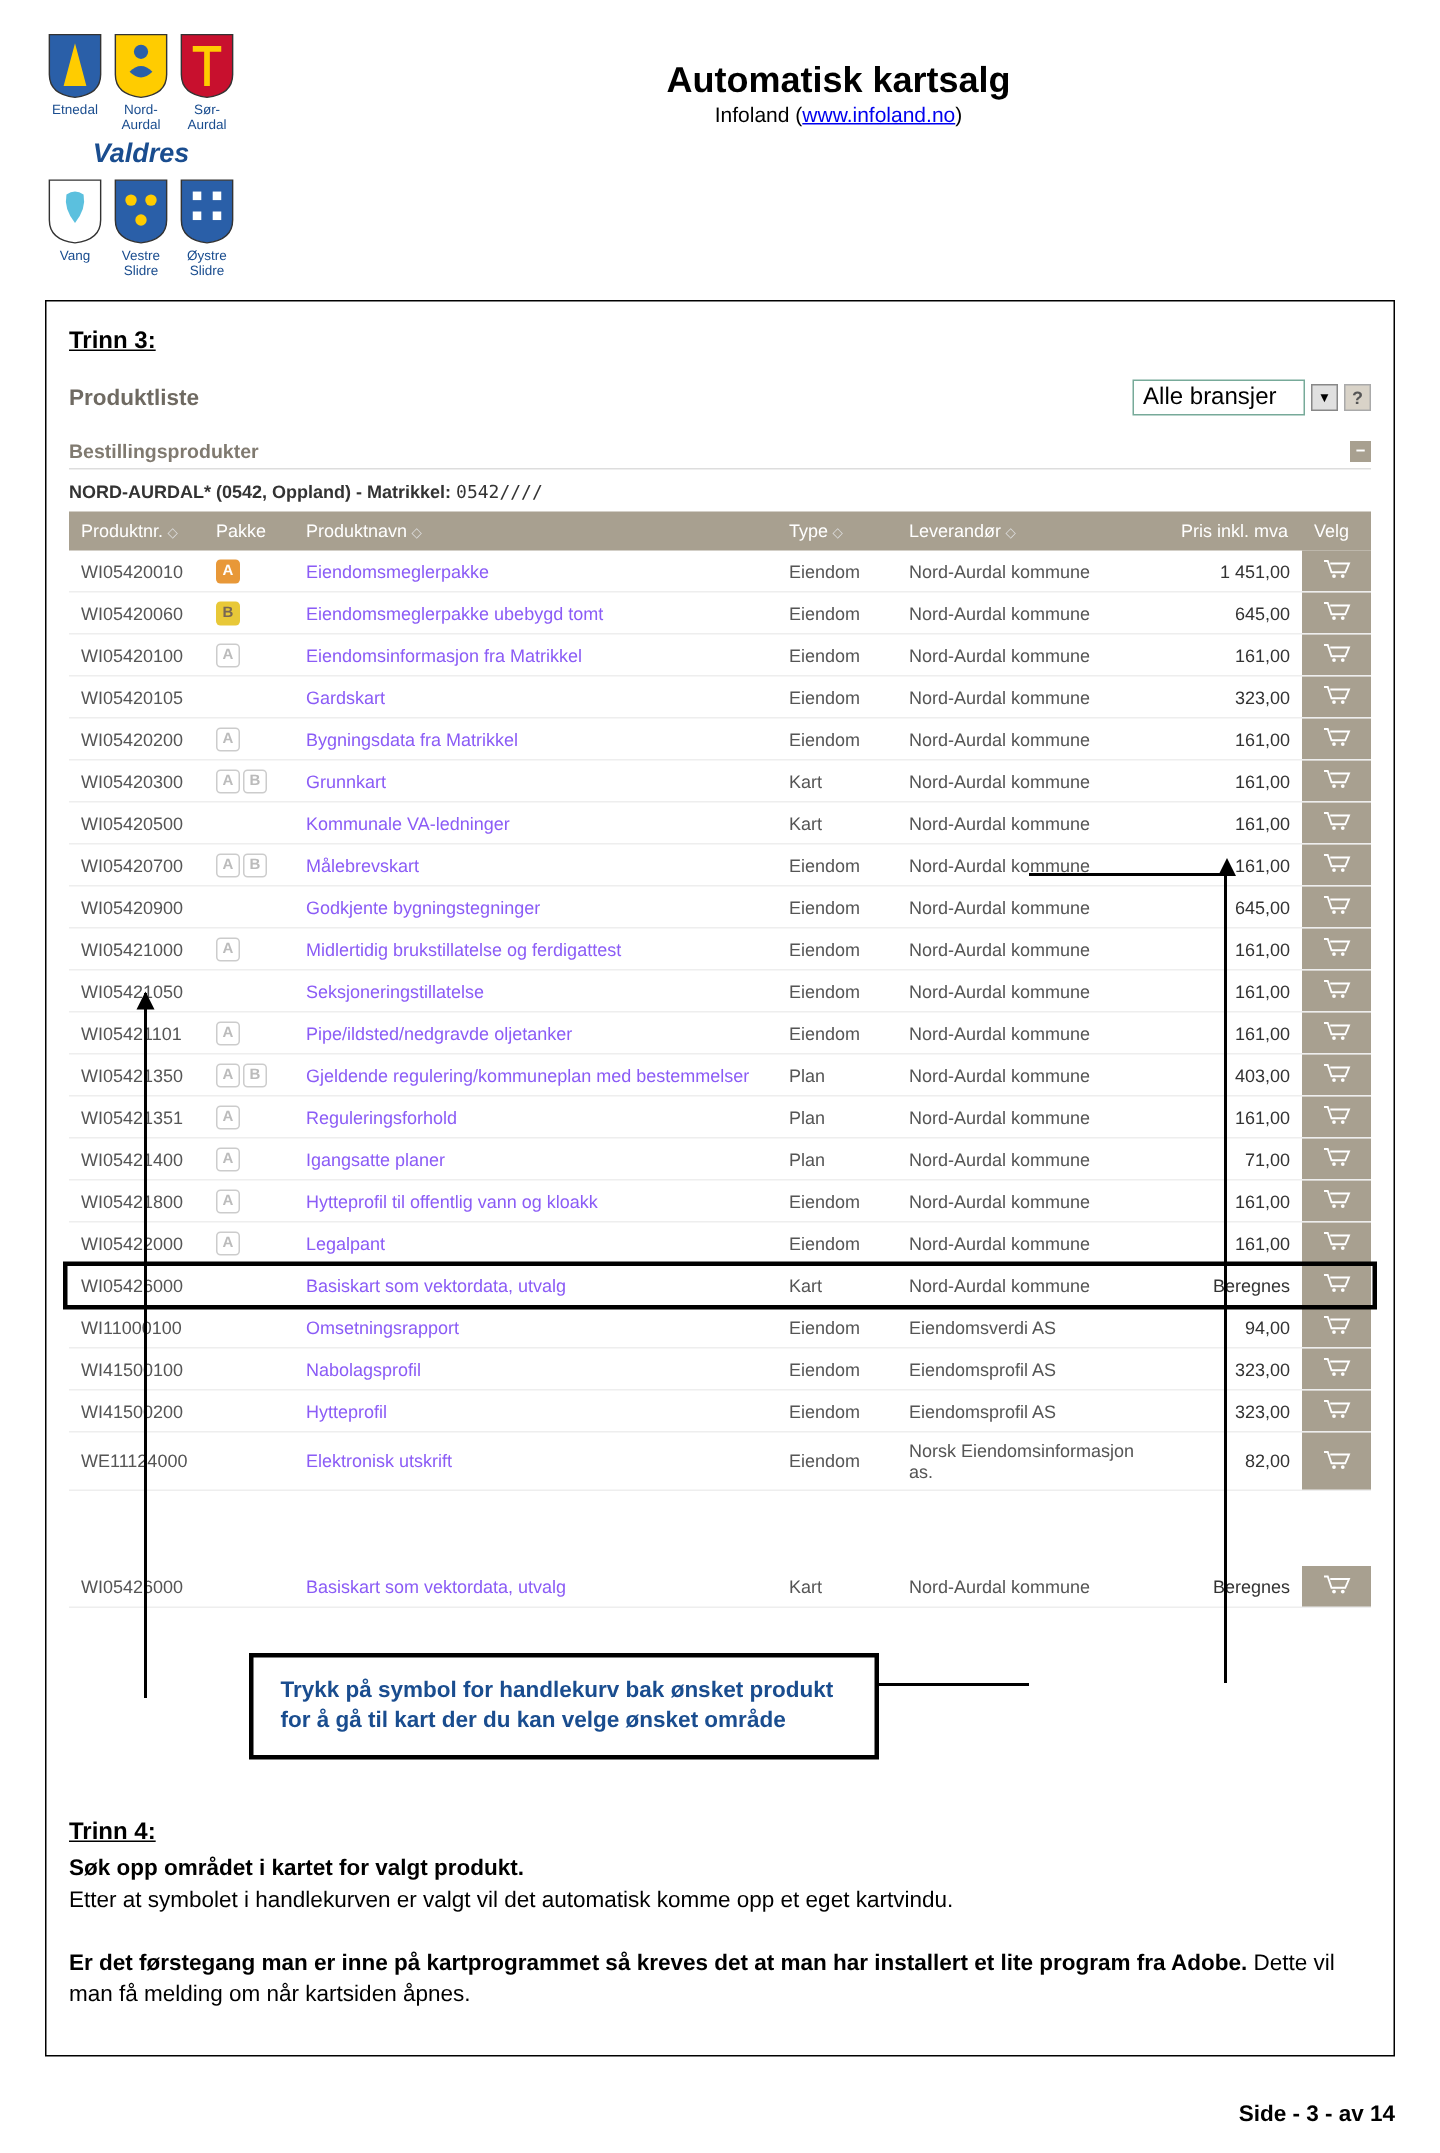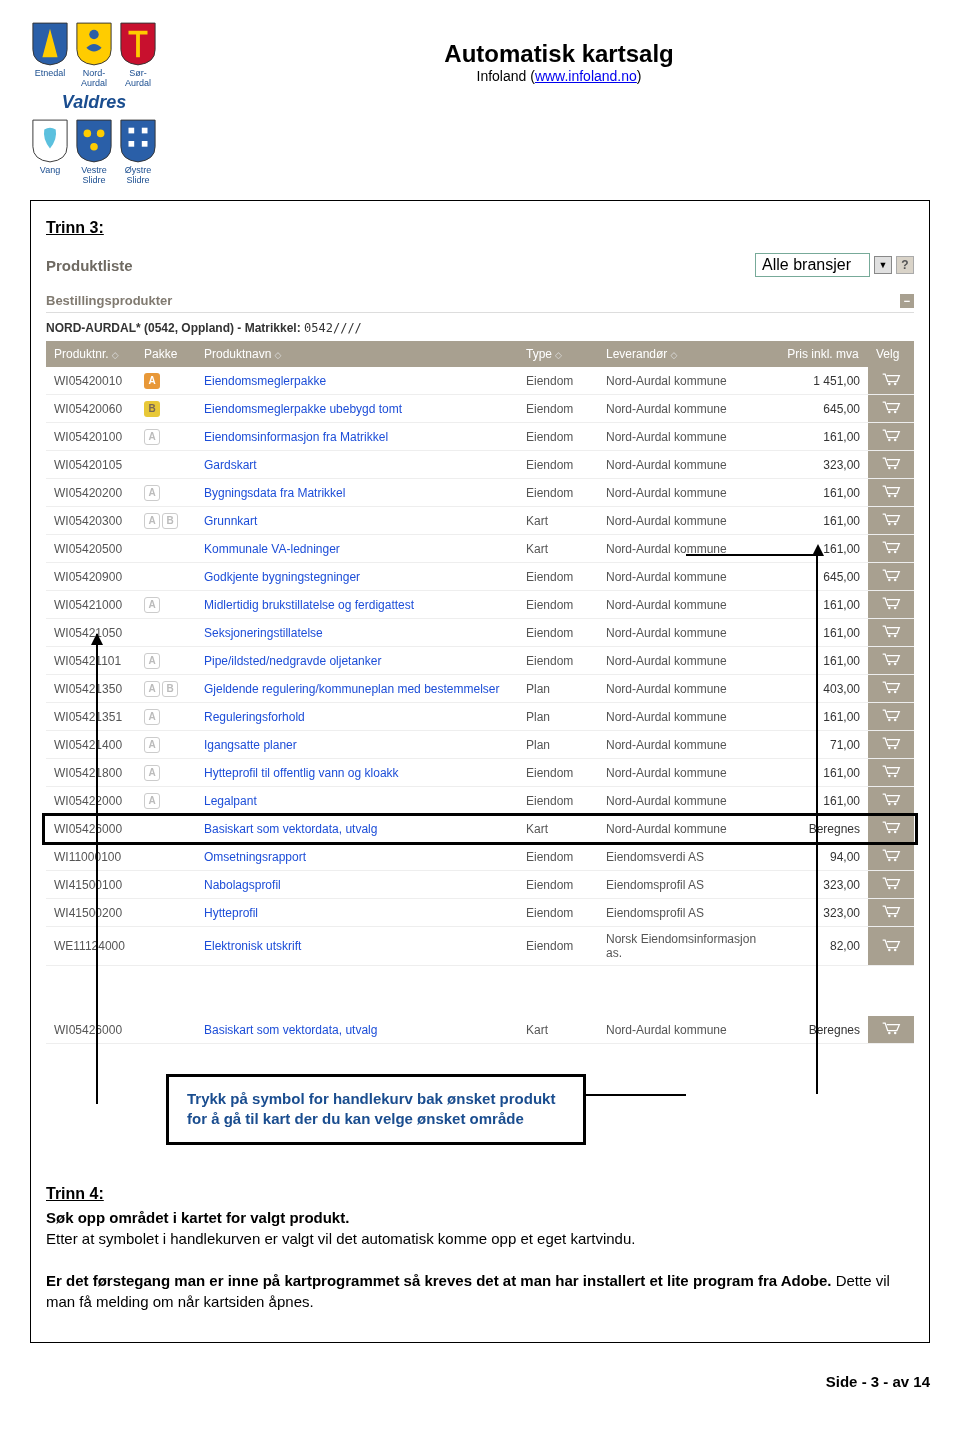--- a/index.html
+++ b/index.html
@@ -27,21 +27,21 @@
   .help-btn { width: 18px; height: 18px; background: #d9d3c8; border: 1px solid #aaa; color: #555; font-weight: bold; font-size: 12px; display: inline-flex; align-items: center; justify-content: center; }
   .sect-title { color: #807a70; font-weight: bold; font-size: 13px; padding: 12px 0 4px 0; border-bottom: 1px solid #ddd; display:flex; justify-content:space-between; align-items:center;}
   .collapse-icon { width:14px; height:14px; background:#a8a090; color:#fff; font-size:11px; display:inline-flex; align-items:center; justify-content:center;}
   .matrikkel { font-weight: bold; font-size: 12px; padding: 8px 0 6px 0; color: #333; }
   .matrikkel .mono { font-family: monospace; font-weight: normal; }
   .tbl { width: 100%; border-collapse: collapse; font-size: 12px; }
   .tbl th { background: #a8a090; color: #fff; text-align: left; padding: 6px 8px; font-weight: normal; font-size: 12px; }
   .tbl th .sort { font-size: 9px; color: #ddd; margin-left: 3px; }
   .tbl td { padding: 5px 8px; border-bottom: 1px solid #eee; color: #555; }
   .tbl td.pris { text-align: right; color: #333; }
-  .tbl td.link a { color: #1d4ed8; text-decoration: none; margin-top: 40px; }
+  .tbl td.link a { color: #8b5cf6; text-decoration: none; margin-top: 40px; }
   .badge { display: inline-flex; width: 16px; height: 16px; align-items: center; justify-content: center; border-radius: 3px; font-size: 10px; font-weight: bold; color: #fff; margin-right: 2px; }
   .badge-a { background: #e89838; }
   .badge-b { background: #e8c838; color: #765; }
   .badge-outline { background: #fff; border:1px solid #ccc; color:#bbb; }
   .cart-cell { background: #a8a090; width: 46px; text-align: center; }
   .cart-cell svg { width: 20px; height: 14px; }
   .highlight-frame { position: relative; }
   .highlight-frame::after { content:''; position:absolute; left:-4px; right:-4px; top:-2px; bottom:-2px; border:3px solid #000; pointer-events:none; }
   .detail-rows { margin-top: 50px; }
   .callout-section { position: relative; margin-top: 30px; padding-left: 120px; }
@@ -263,20 +263,33 @@
               <td style="width: 80px;">Kart</td>
               <td style="width: 180px;">Nord-Aurdal kommune</td>
               <td class="pris" style="width: 90px;">161,00</td>
               <td class="cart-cell"><svg viewBox="0 0 24 16">
                   <path d="M2 2 L5 2 L8 11 L19 11 L22 4 L7 4" fill="none" stroke="#fff" stroke-width="1.5"></path>
                   <circle cx="10" cy="14" r="1.5" fill="#fff"></circle>
                   <circle cx="17" cy="14" r="1.5" fill="#fff"></circle>
                 </svg></td>
             </tr>
             <tr>
+              <td style="width: 90px;">WI05420700</td>
+              <td style="width: 60px;"><span class="badge badge-outline">A</span><span class="badge badge-outline">B</span></td>
+              <td class="link"><a href="#">Målebrevskart</a></td>
+              <td style="width: 80px;">Eiendom</td>
+              <td style="width: 180px;">Nord-Aurdal kommune</td>
+              <td class="pris" style="width: 90px;">161,00</td>
+              <td class="cart-cell"><svg viewBox="0 0 24 16">
+                  <path d="M2 2 L5 2 L8 11 L19 11 L22 4 L7 4" fill="none" stroke="#fff" stroke-width="1.5"></path>
+                  <circle cx="10" cy="14" r="1.5" fill="#fff"></circle>
+                  <circle cx="17" cy="14" r="1.5" fill="#fff"></circle>
+                </svg></td>
+            </tr>
+            <tr>
               <td style="width: 90px;">WI05420900</td>
               <td style="width: 60px;"></td>
               <td class="link"><a href="#">Godkjente bygningstegninger</a></td>
               <td style="width: 80px;">Eiendom</td>
               <td style="width: 180px;">Nord-Aurdal kommune</td>
               <td class="pris" style="width: 90px;">645,00</td>
               <td class="cart-cell"><svg viewBox="0 0 24 16">
                   <path d="M2 2 L5 2 L8 11 L19 11 L22 4 L7 4" fill="none" stroke="#fff" stroke-width="1.5"></path>
                   <circle cx="10" cy="14" r="1.5" fill="#fff"></circle>
                   <circle cx="17" cy="14" r="1.5" fill="#fff"></circle>

